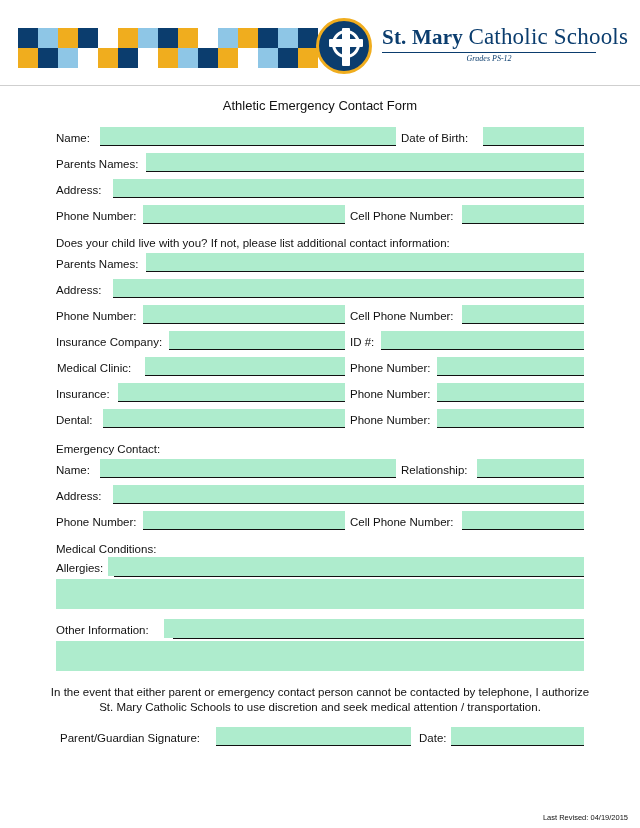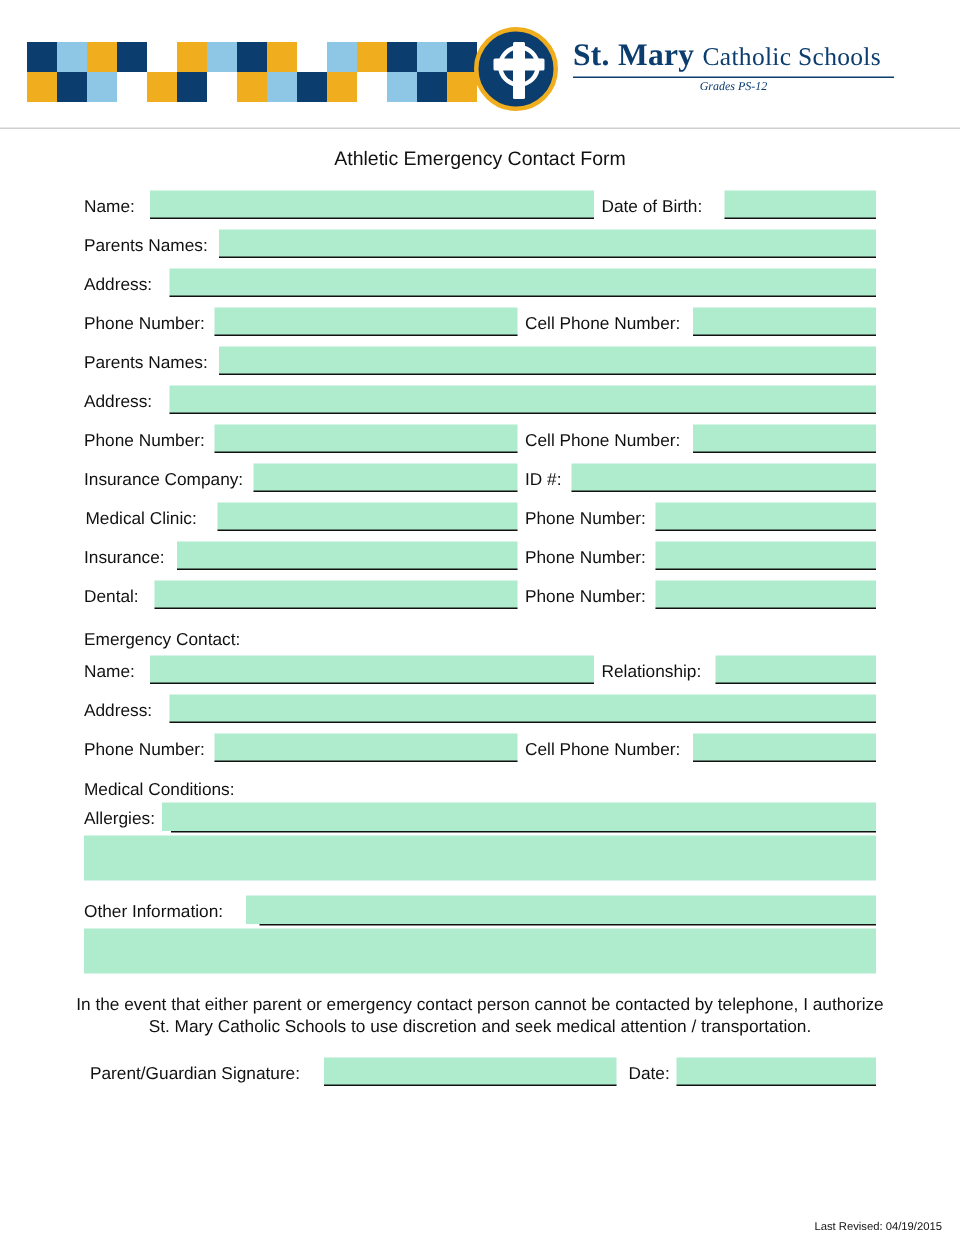--- a/index.html
+++ b/index.html
@@ -87,21 +87,21 @@
     width: 230px;
   }
   .wordmark .line1 {
     font-family: "Liberation Serif", serif;
     font-size: 21px;
     color: #0b3d6e;
     letter-spacing: 0.2px;
     white-space: nowrap;
   }
   .wordmark .line1 .small {
-    font-size: 17px;
+    font-size: 23px;
   }
   .wordmark .rule {
     margin-top: 2px;
     height: 1px;
     background: #0b3d6e;
     width: 214px;
   }
   .wordmark .line2 {
     font-family: "Liberation Serif", serif;
     font-style: italic;
@@ -273,20 +273,21 @@
     <input class="fld" style="left: 57px; width: 471px;" value="">
   </div>
 
   <div class="row">
     <span class="lbl" style="left:0;">Phone Number:</span>
     <input class="fld" style="left: 87px; width: 202px;" value="">
     <span class="lbl" style="left:294px;">Cell Phone Number:</span>
     <input class="fld" style="left: 406px; width: 122px;" value="">
   </div>
 
+  <div class="note">Does your child live with you?  If not, please list additional contact information:</div>
 
   <div class="row">
     <span class="lbl" style="left:0;">Parents Names:</span>
     <input class="fld" style="left: 90px; width: 438px;" value="">
   </div>
 
   <div class="row">
     <span class="lbl" style="left:0;">Address:</span>
     <input class="fld" style="left: 57px; width: 471px;" value="">
   </div>

